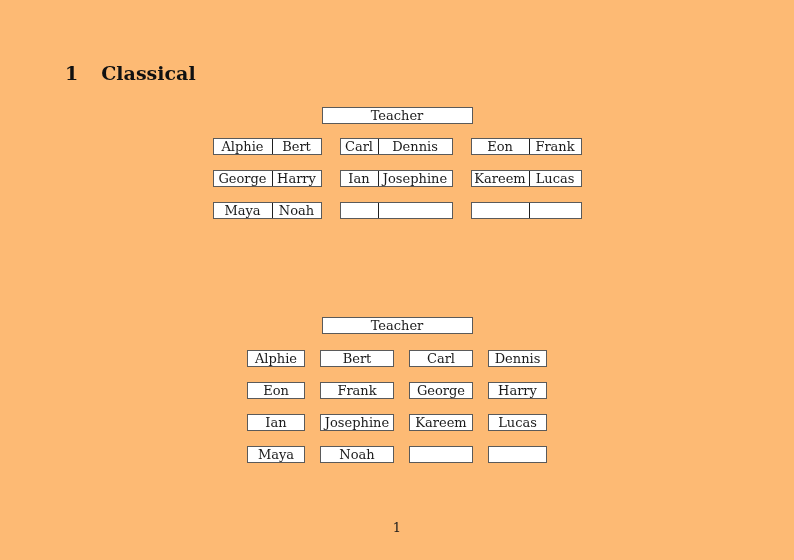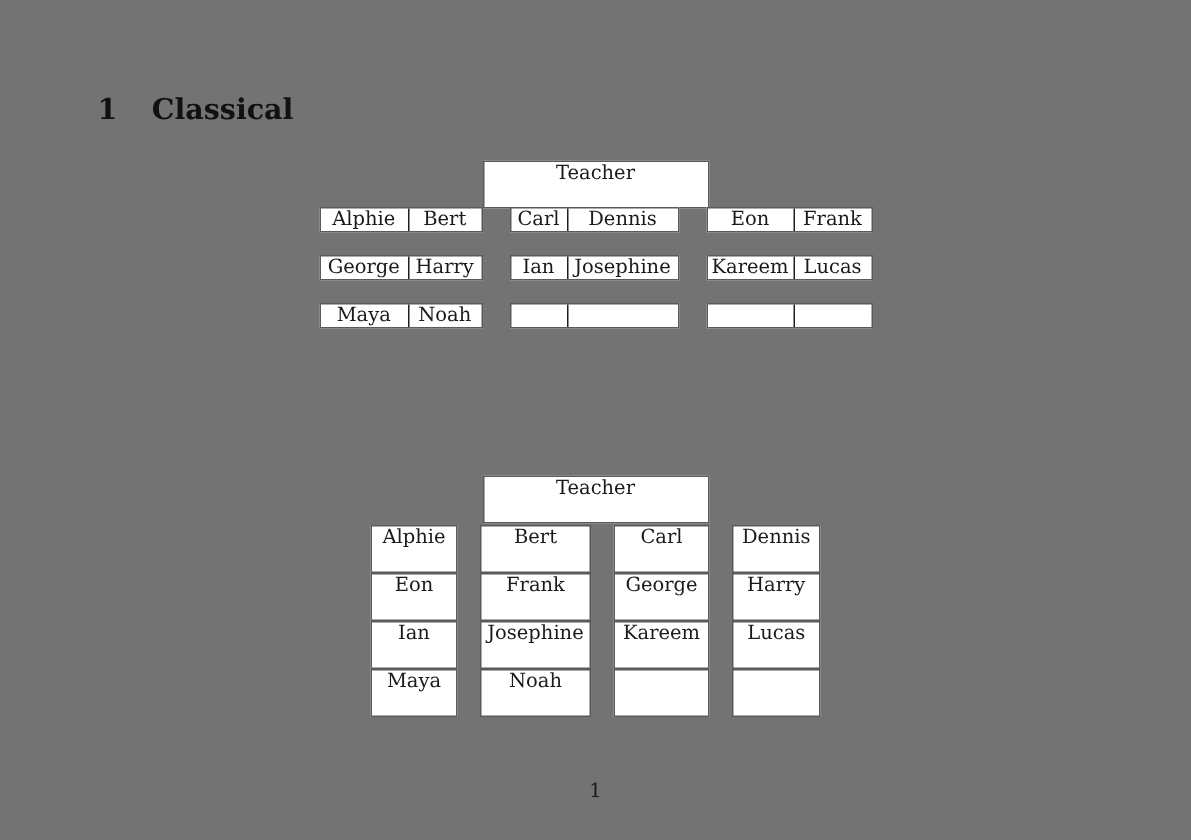--- a/index.html
+++ b/index.html
@@ -4,21 +4,21 @@
 <style>
   html, body {
     margin: 0;
     padding: 0;
     background: #ffffff;
   }
   .page {
     position: relative;
     width: 794px;
     height: 560px;
-    background: #737373;
+    background: #fdba74;
     font-family: "DejaVu Serif", "Liberation Serif", serif;
     color: #1a1a1a;
     overflow: hidden;
   }
   .section-heading {
     position: absolute;
     left: 65px;
     font-size: 19px;
     font-weight: bold;
     color: #111111;
@@ -36,21 +36,21 @@
     display: flex;
     justify-content: center;
     align-items: flex-start;
   }
   .row-gap-classical { gap: 18px; }
   .row-gap-distributed { gap: 15px; }
 
   .box {
     box-sizing: border-box;
     border: 1px solid #5a5a5a;
-    height: 32px;
+    height: 17px;
     line-height: 15px;
     font-size: 13px;
     text-align: center;
     background: #ffffff;
     overflow: hidden;
   }
   .teacher { width: 151px; }
 
   .pair {
     box-sizing: border-box;

